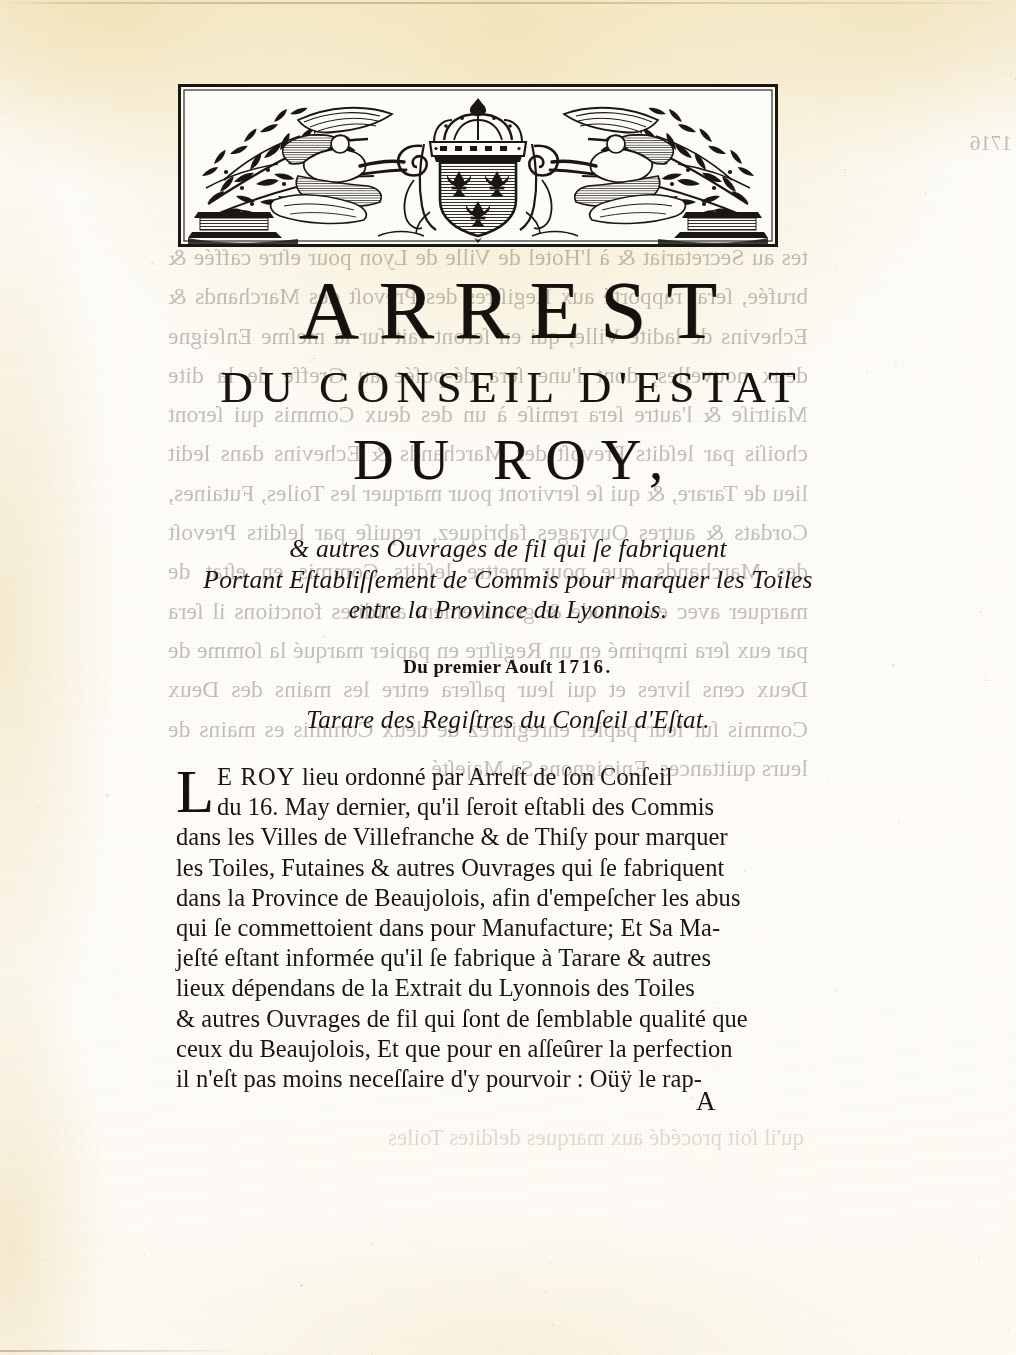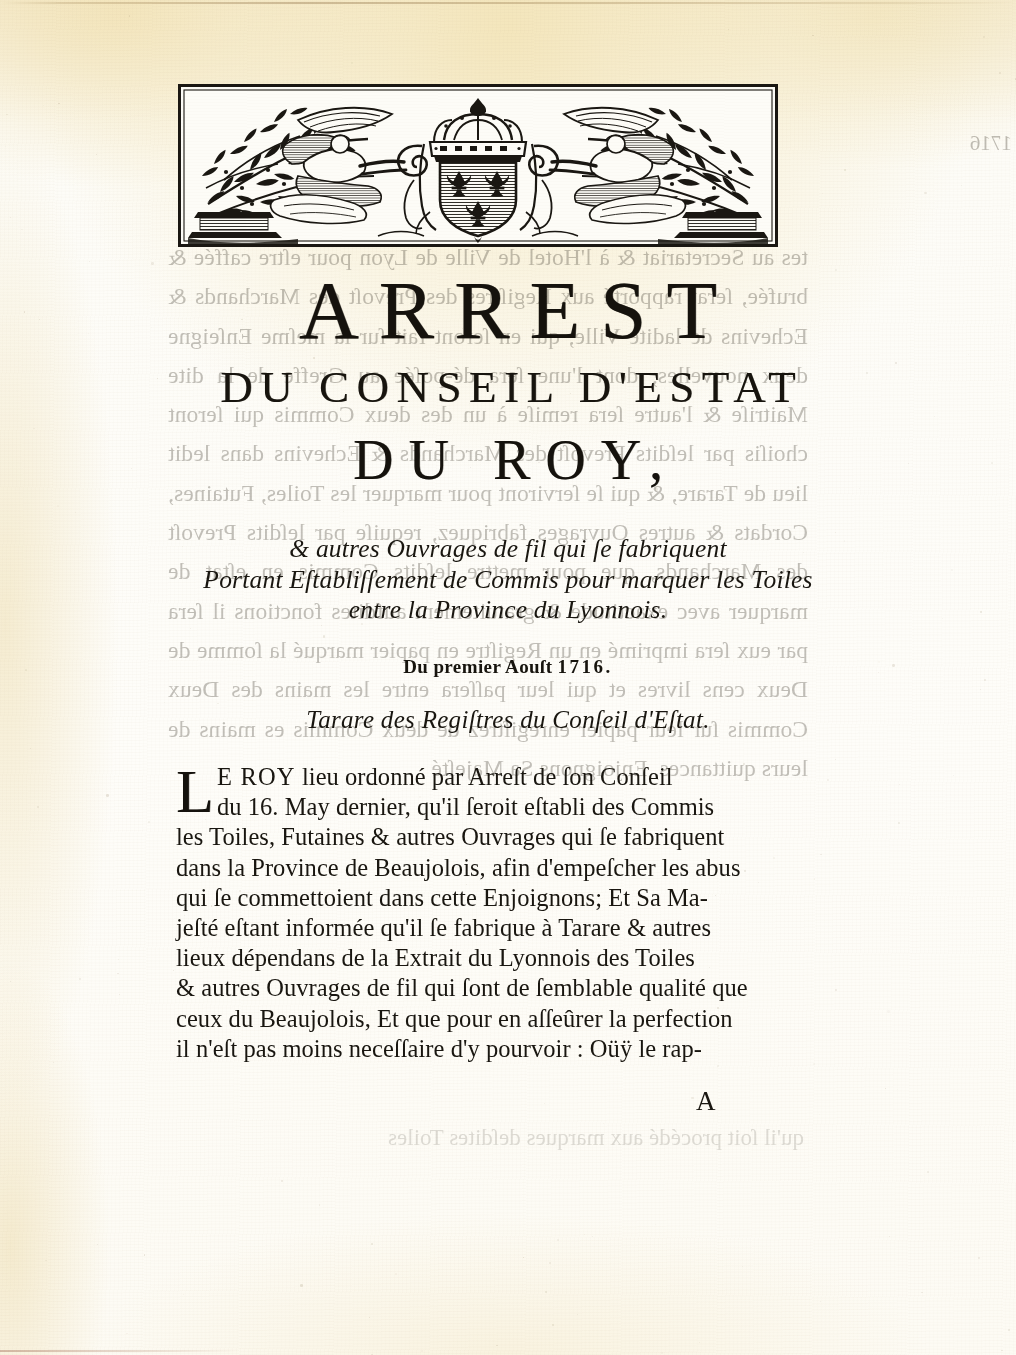--- a/index.html
+++ b/index.html
@@ -754,23 +754,24 @@
       <span>Du premier Aouſt</span>
       <span class="num">1716.</span>
     </div>
 
     <div class="extrait">Tarare des Regiſtres du Conſeil d'Eſtat.</div>
 
     <div class="body-block">
       <span class="dropcap">L</span>
       <span class="line l1"><span class="caps">E ROY</span><span> lieu ordonné par Arreſt de ſon Conſeil</span></span>
       <span class="line l2">du 16. May dernier, qu'il ſeroit eſtabli des Commis</span>
+      <span class="line">dans les Villes de Villefranche &amp; de Thiſy pour marquer</span>
       <span class="line">les Toiles, Futaines &amp; autres Ouvrages qui ſe fabriquent</span>
       <span class="line">dans la Province de Beaujolois, afin d'empeſcher les abus</span>
-      <span class="line">qui ſe commettoient dans cette Enjoignons; Et Sa Ma-</span>
+      <span class="line">qui ſe commettoient dans pour Manufacture; Et Sa Ma-</span>
       <span class="line">jeſté eſtant informée qu'il ſe fabrique à Tarare &amp; autres</span>
       <span class="line">lieux dépendans de la Extrait du Lyonnois des Toiles</span>
       <span class="line">&amp; autres Ouvrages de fil qui ſont de ſemblable qualité que</span>
       <span class="line">ceux du Beaujolois, Et que pour en aſſeûrer la perfection</span>
       <span class="line">il n'eſt pas moins neceſſaire d'y pourvoir : Oüÿ le rap-</span>
     </div>
 
     <div class="signature-mark">A</div>
 
   </div>

